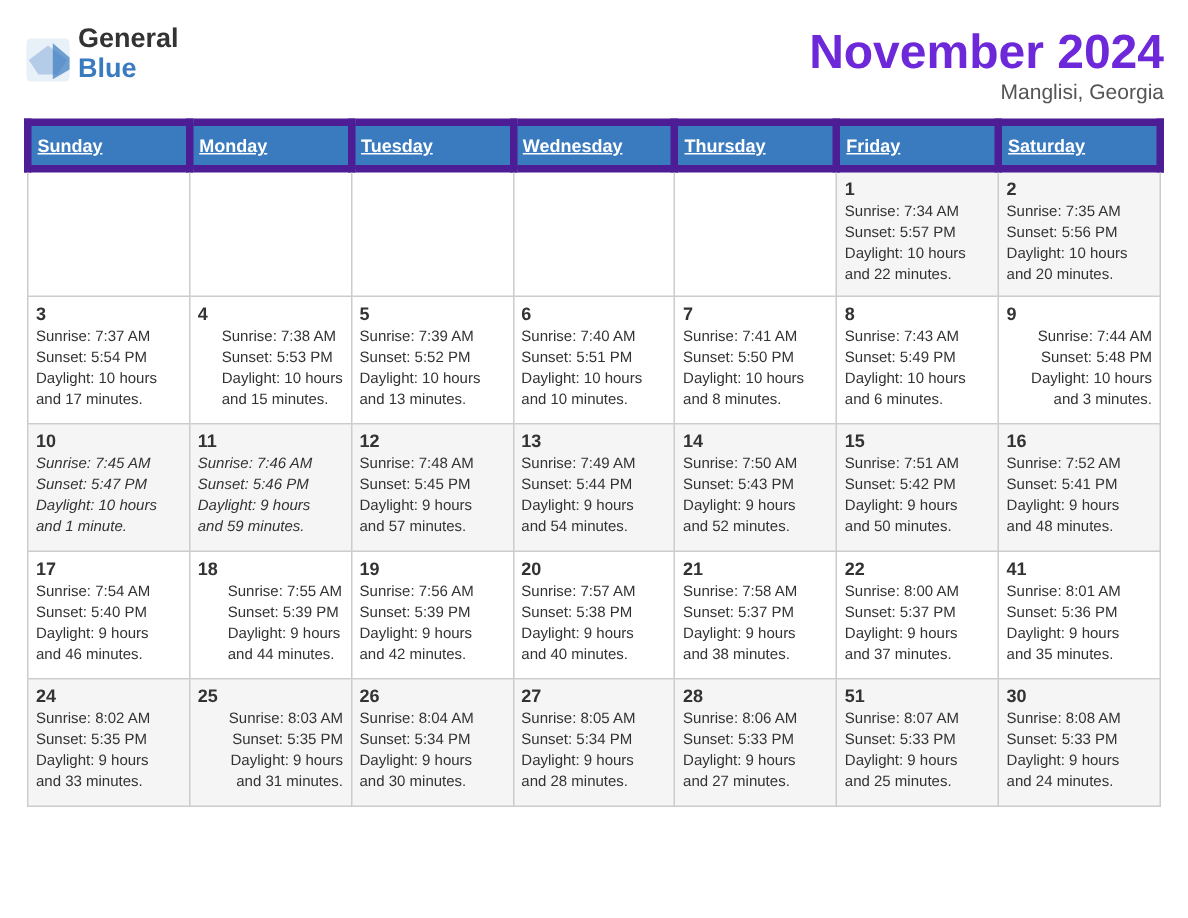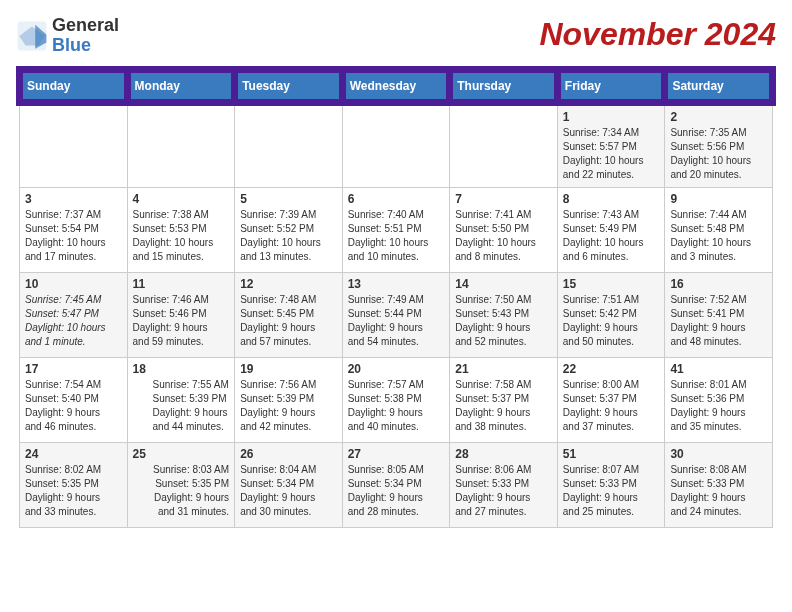--- a/index.html
+++ b/index.html
@@ -11,21 +11,21 @@
       padding: 16px;
     }
     .header-area {
       display: flex;
       justify-content: space-between;
       align-items: flex-start;
       margin-bottom: 10px;
     }
     .logo {
       display: flex;
-      align-items: center;
+      align-items: flex-end;
     }
     .logo-text {
       display: flex;
       flex-direction: column;
       font-size: 18px;
       font-weight: bold;
       line-height: 1.1;
     }
     .logo-general { color: #333; }
     .logo-blue { color: #3a7abf; }
@@ -33,40 +33,40 @@
       width: 32px;
       height: 32px;
       margin-right: 4px;
     }
     .title-area {
       text-align: right;
     }
     .month-title {
       font-size: 32px;
       font-weight: bold;
-      color: #b91c1c;
-      font-style: italic;
+      color: #6d28d9;
     }
     .location {
       font-size: 14px;
       color: #555;
     }
     table {
       width: 100%;
       border-collapse: collapse;
       table-layout: fixed;
     }
     thead tr th {
       background-color: #3a7abf;
       color: #fff;
       font-size: 12px;
       font-weight: bold;
       padding: 6px 4px;
       text-align: left;
-      border: 7px solid #4c1d95;
+      border: 5px solid #4c1d95;
+      text-decoration: underline;
     }
     tbody tr td {
       border: 1px solid #ccc;
       vertical-align: top;
       padding: 4px 5px;
       font-size: 10px;
       color: #333;
       height: 85px;
       background: #fff;
     }
@@ -98,20 +98,21 @@
       <polygon points="20,8 36,20 28,32 12,32 4,20" fill="#3a7abf" opacity="0.3"></polygon>
       <polygon points="24,6 38,18 38,28 24,36" fill="#3a7abf" opacity="0.7"></polygon>
     </svg>
     <div class="logo-text">
       <span class="logo-general">General</span>
       <span class="logo-blue">Blue</span>
     </div>
   </div>
   <div class="title-area">
     <div class="month-title">November 2024</div>
+    <div class="location">Manglisi, Georgia</div>
   </div>
 </div>
 
 <table>
   <thead>
     <tr>
     <th>Sunday</th>
         <th>Monday</th>
         <th>Tuesday</th>
         <th>Wednesday</th>
@@ -145,21 +146,21 @@
       <tr>
         <td>
           <span class="day-num">3</span>
           <div class="day-info" style="white-space: pre-line;">Sunrise: 7:37 AM
 Sunset: 5:54 PM
 Daylight: 10 hours
 and 17 minutes.</div>
         </td>
         <td>
           <span class="day-num">4</span>
-          <div class="day-info" style="white-space: pre-line;">Sunrise: 7:38 AM
+          <div class="day-info" style="white-space: pre-line; margin-left: 16px;">Sunrise: 7:38 AM
 Sunset: 5:53 PM
 Daylight: 10 hours
 and 15 minutes.</div>
         </td>
         <td>
           <span class="day-num">5</span>
           <div class="day-info" style="white-space: pre-line;">Sunrise: 7:39 AM
 Sunset: 5:52 PM
 Daylight: 10 hours
 and 13 minutes.</div>
@@ -180,37 +181,37 @@
         </td>
         <td>
           <span class="day-num">8</span>
           <div class="day-info" style="white-space: pre-line;">Sunrise: 7:43 AM
 Sunset: 5:49 PM
 Daylight: 10 hours
 and 6 minutes.</div>
         </td>
         <td>
           <span class="day-num">9</span>
-          <div class="day-info" style="white-space: pre-line;">Sunrise: 7:44 AM
+          <div class="day-info" style="white-space: pre-line; text-align: right;">Sunrise: 7:44 AM
 Sunset: 5:48 PM
 Daylight: 10 hours
 and 3 minutes.</div>
         </td>
       </tr>
       <tr>
         <td>
           <span class="day-num">10</span>
           <div class="day-info" style="white-space: pre-line; font-style: italic;">Sunrise: 7:45 AM
 Sunset: 5:47 PM
 Daylight: 10 hours
 and 1 minute.</div>
         </td>
         <td>
           <span class="day-num">11</span>
-          <div class="day-info" style="white-space: pre-line;">Sunrise: 7:46 AM
+          <div class="day-info" style="white-space: pre-line; font-style: italic;">Sunrise: 7:46 AM
 Sunset: 5:46 PM
 Daylight: 9 hours
 and 59 minutes.</div>
         </td>
         <td>
           <span class="day-num">12</span>
           <div class="day-info" style="white-space: pre-line;">Sunrise: 7:48 AM
 Sunset: 5:45 PM
 Daylight: 9 hours
 and 57 minutes.</div>

